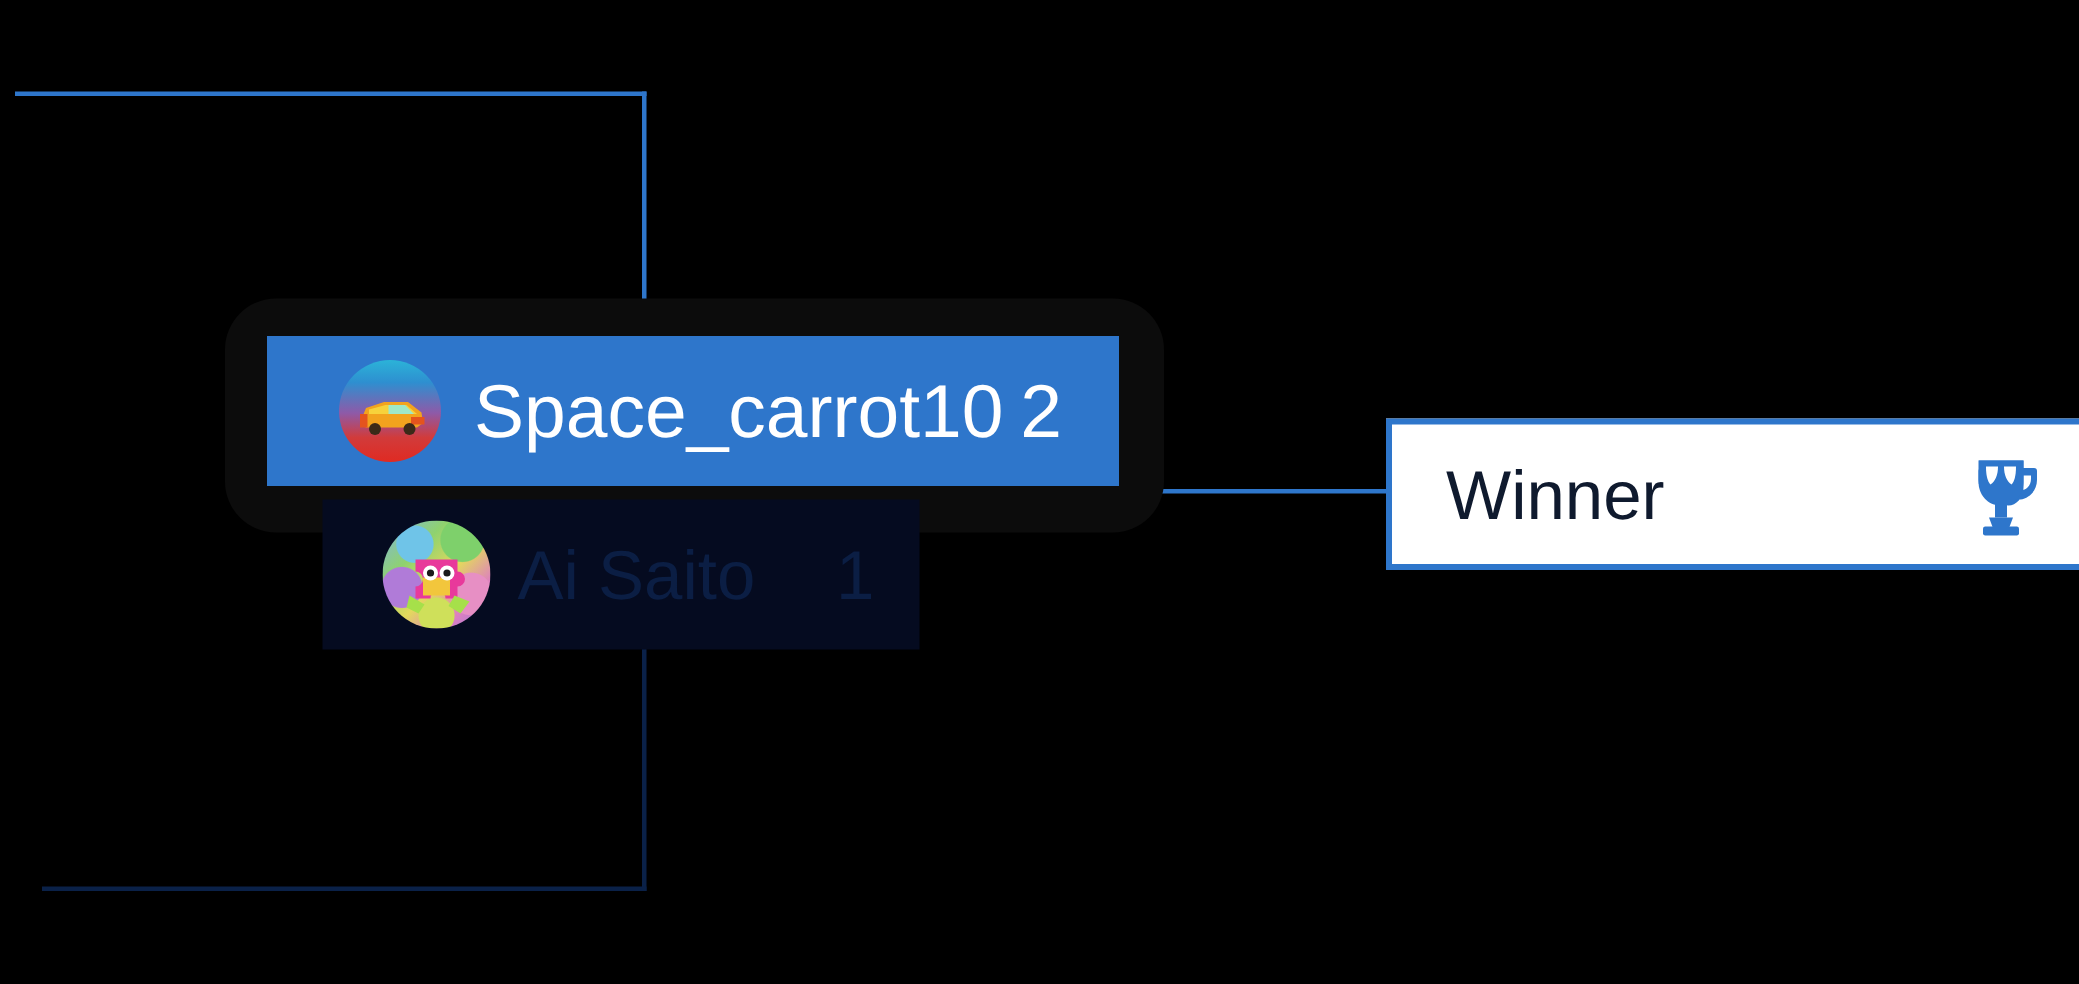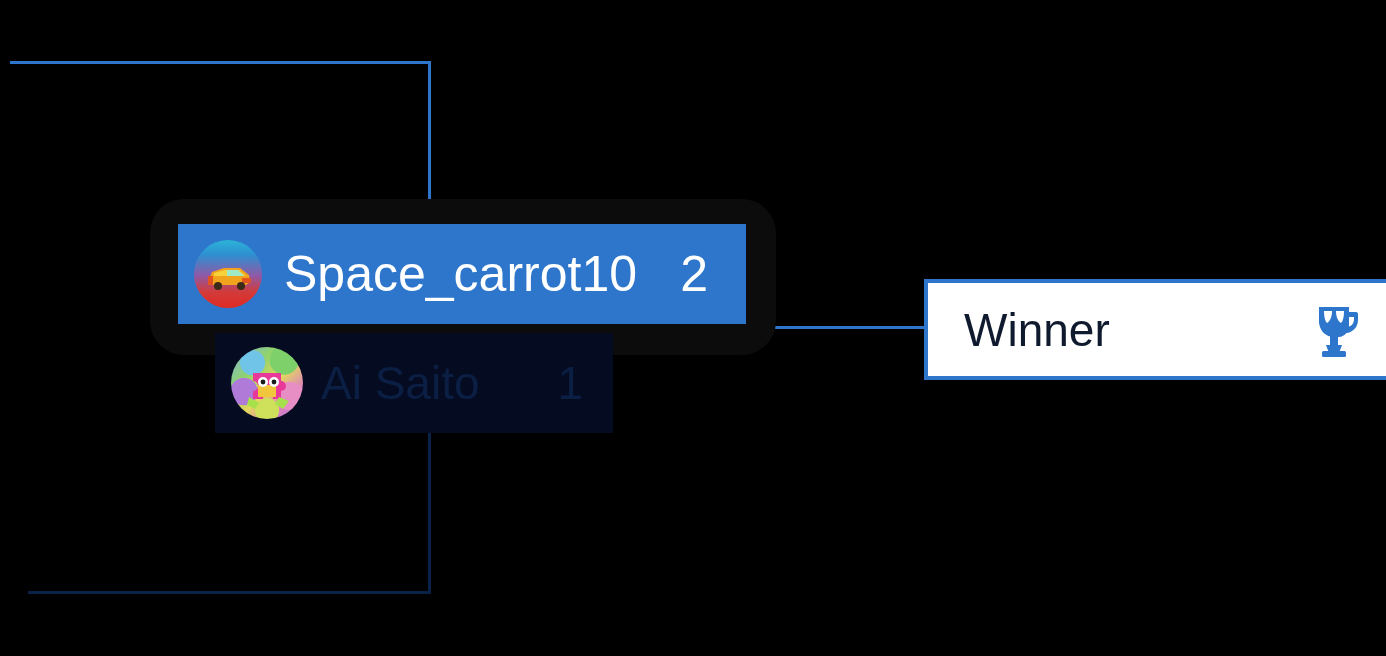--- a/index.html
+++ b/index.html
@@ -59,30 +59,30 @@
     align-items: center;
     box-sizing: border-box;
   }
 
   .row-highlight {
     left: 178px;
     top: 224px;
     width: 568px;
     height: 100px;
     background: #2E76CB;
-    padding-left: 16px;
+    padding-left: 48px;
   }
 
   .row-dim {
     left: 215px;
     top: 333px;
     width: 398px;
     height: 100px;
     background: #050B20;
-    padding-left: 16px;
+    padding-left: 40px;
   }
 
   .avatar {
     border-radius: 50%;
     flex: 0 0 auto;
     position: relative;
     overflow: hidden;
   }
   .avatar-a { width: 68px; height: 68px; }
   .avatar-b { width: 72px; height: 72px; }

